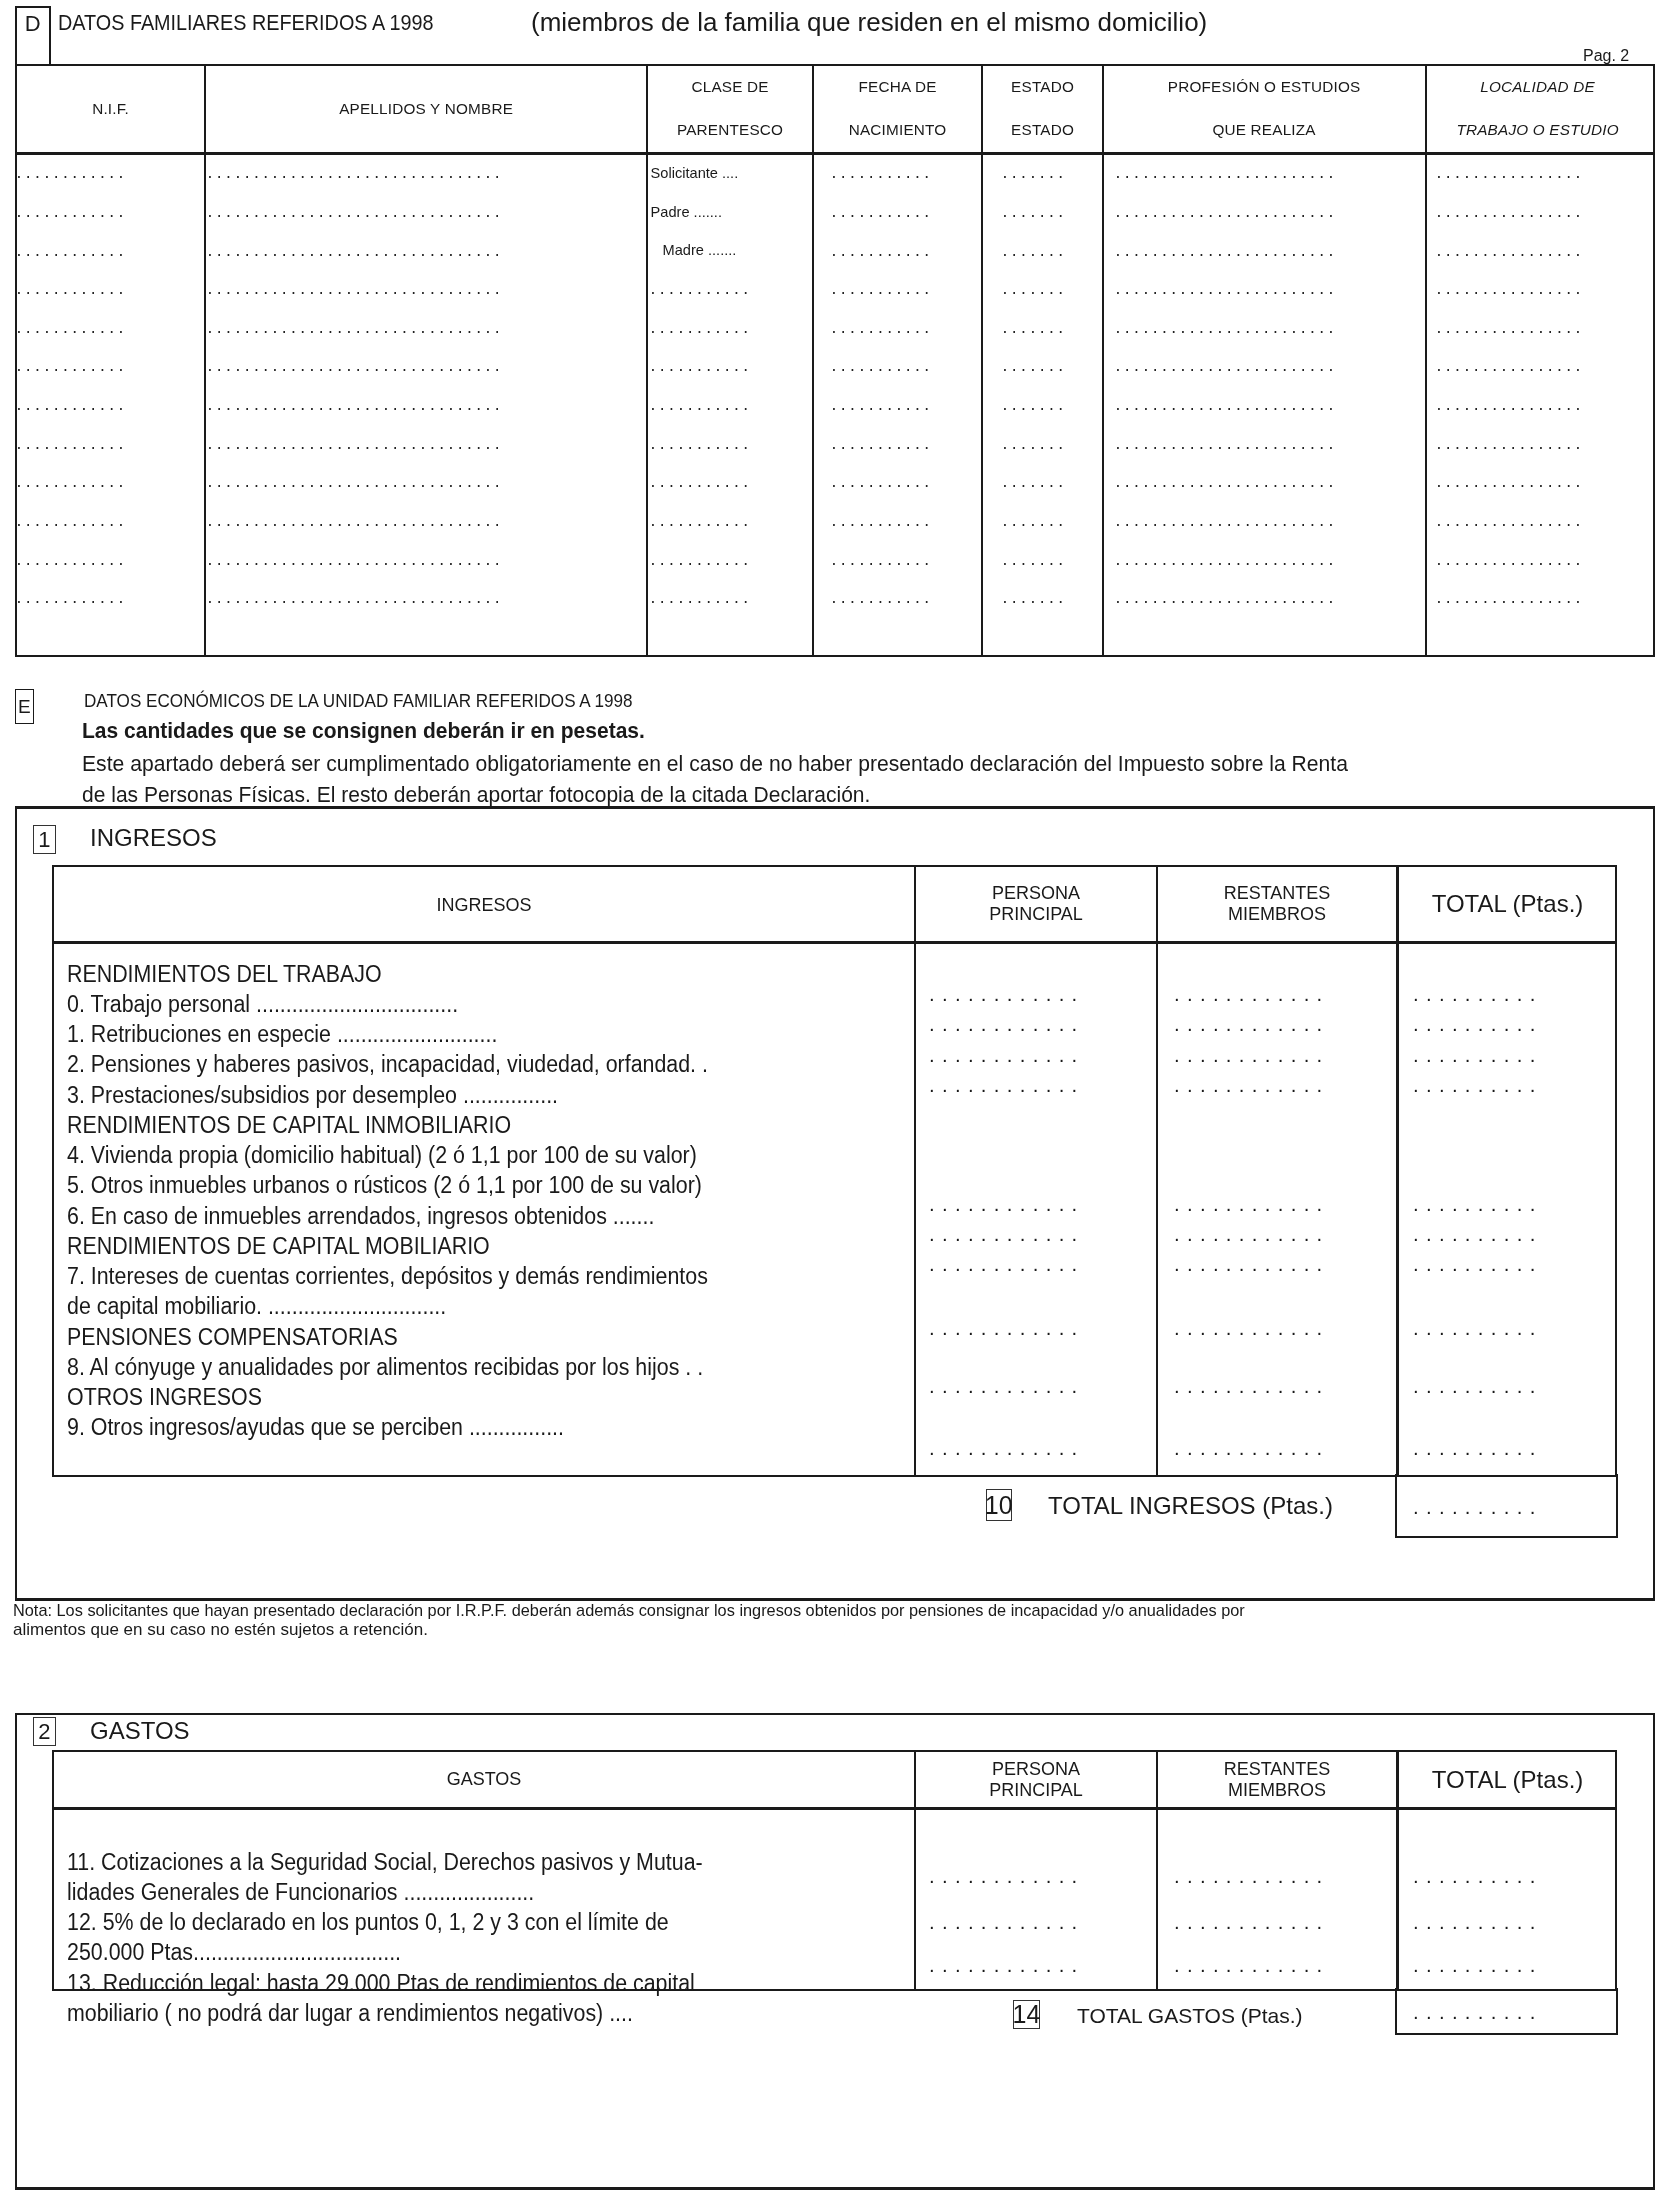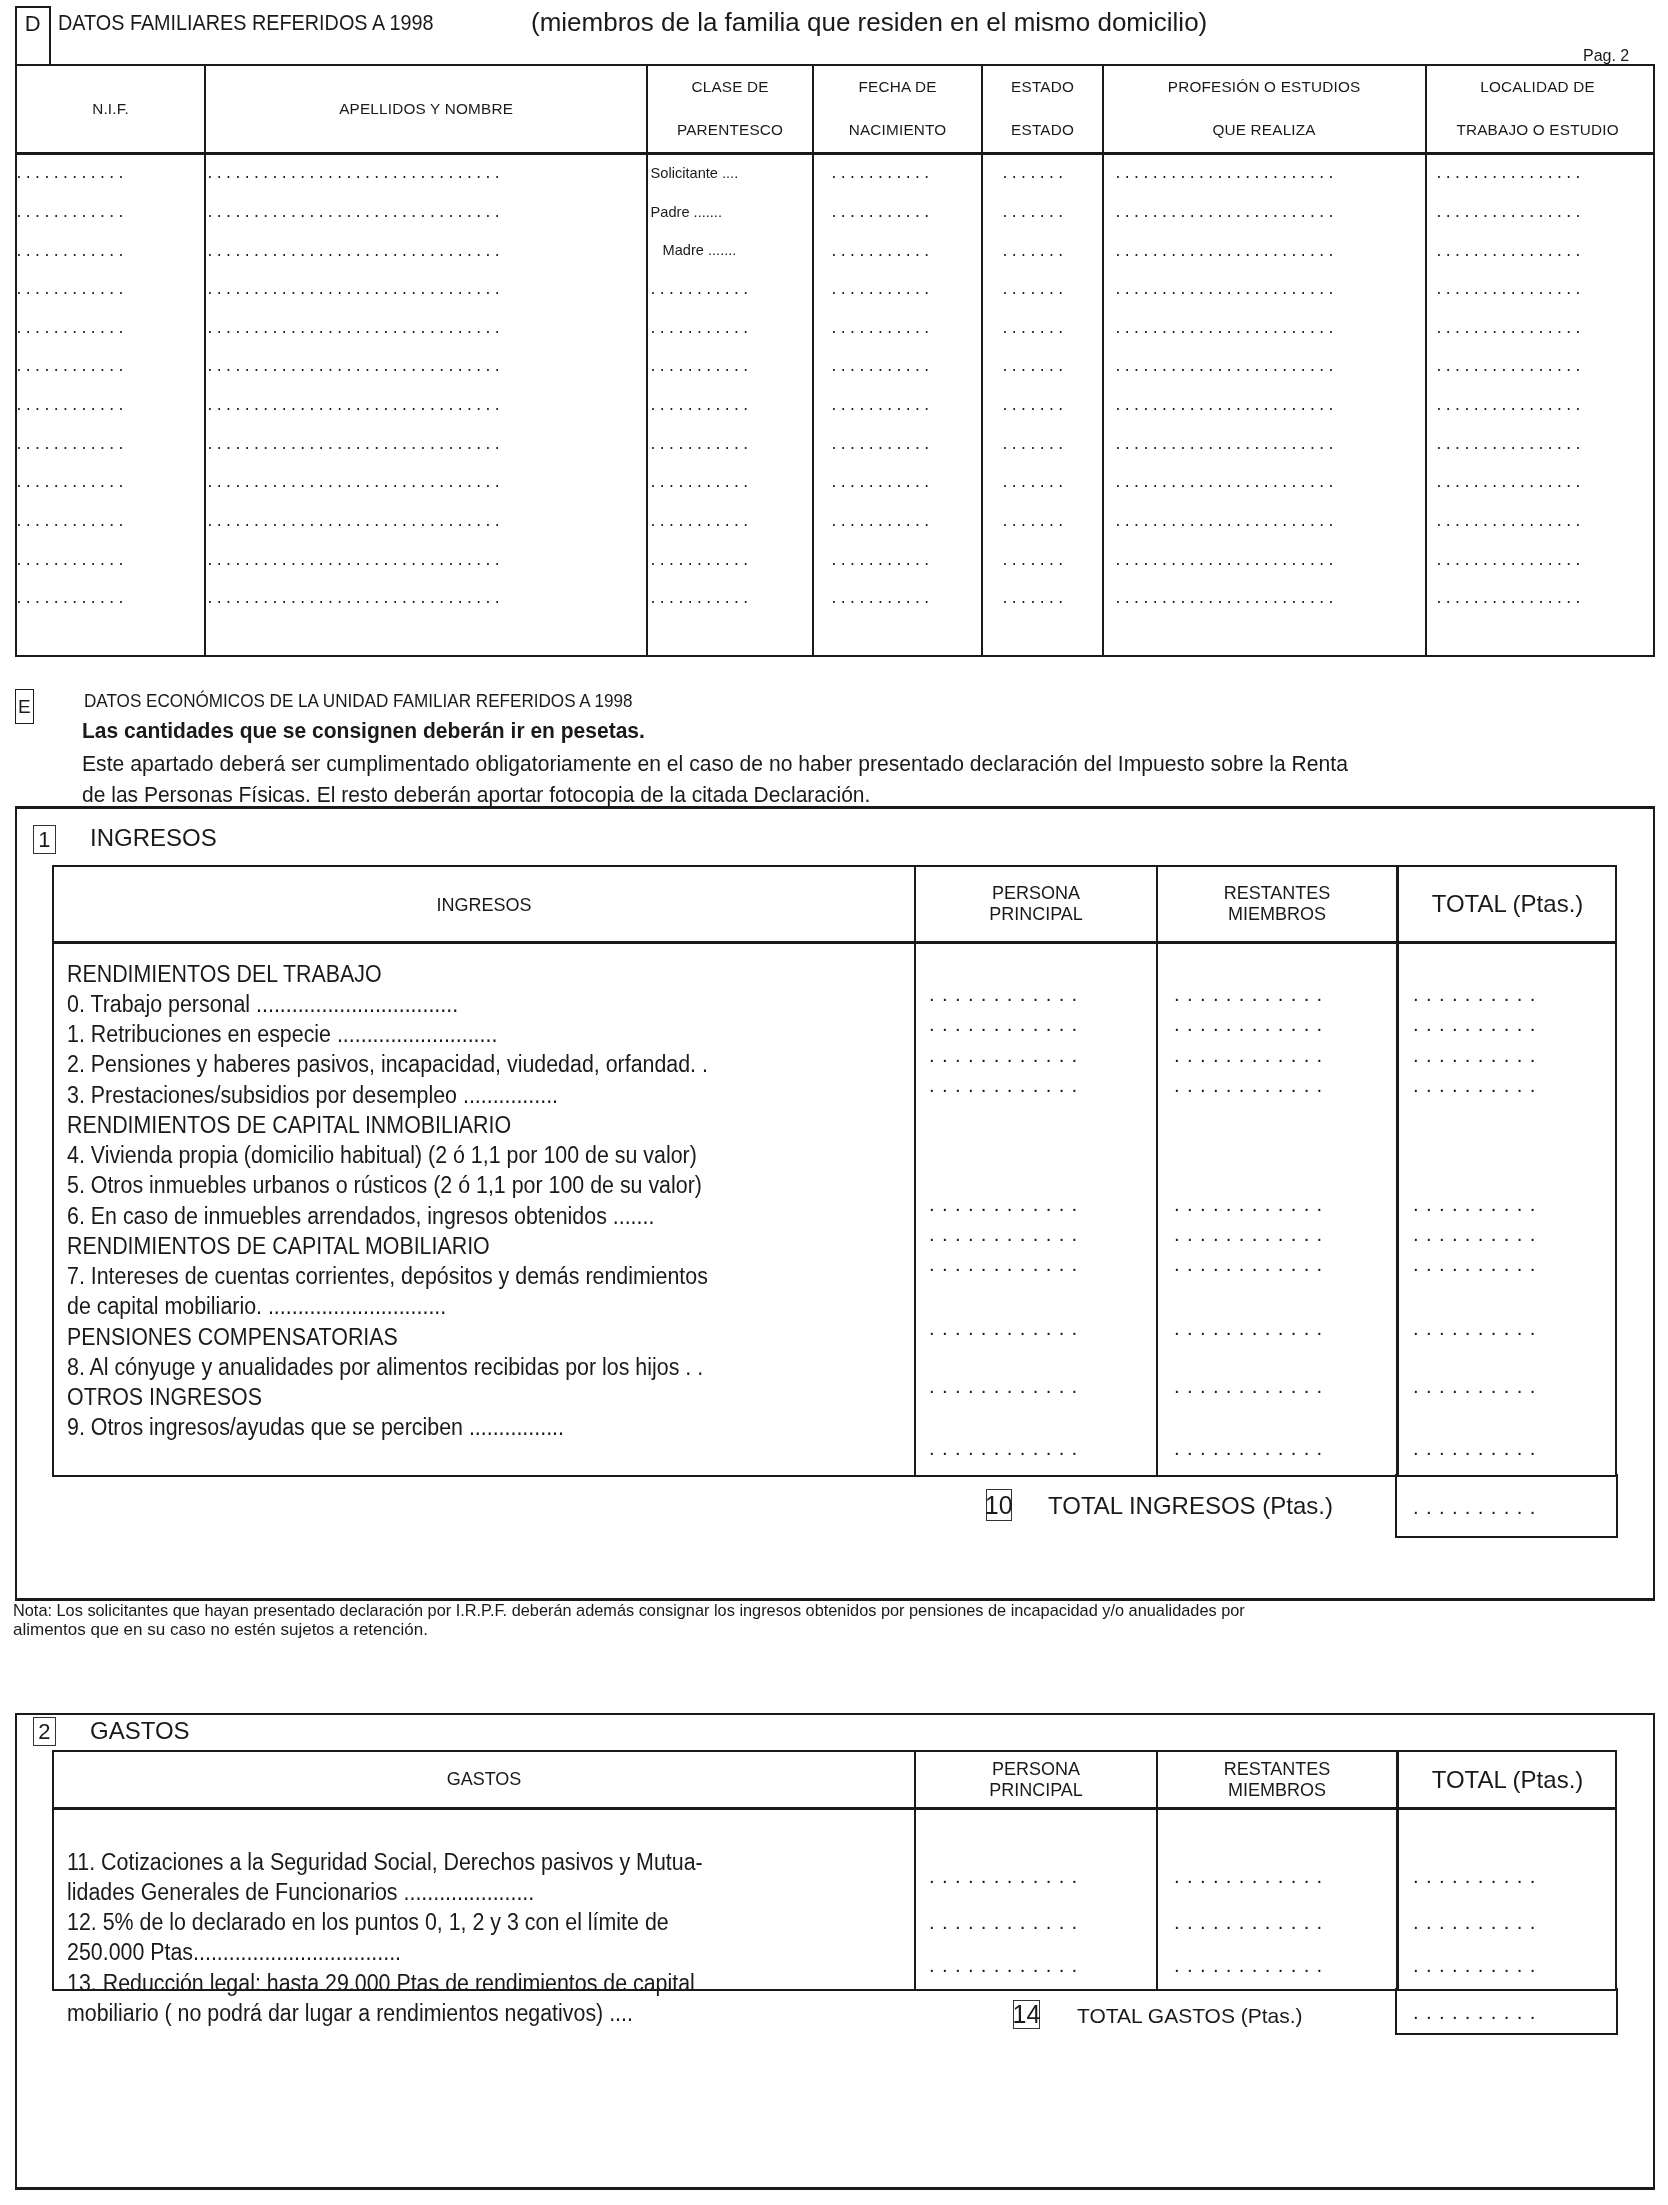--- a/index.html
+++ b/index.html
@@ -61,21 +61,21 @@
       <span>NACIMIENTO</span>
     </div>
     <div class="hcell" style="left:966px; width:120px;">
       <span>ESTADO</span>
       <span>ESTADO</span>
     </div>
     <div class="hcell" style="left:1086px; width:323px;">
       <span>PROFESIÓN O ESTUDIOS</span>
       <span>QUE REALIZA</span>
     </div>
-    <div class="hcell" style="left:1409px; width:224px;">
+    <div class="hcell" style="left:1409px; width:224px;font-style:italic;">
       <span>LOCALIDAD DE</span>
       <span>TRABAJO O ESTUDIO</span>
     </div>
   </div>
   <div class="vline" style="left:187px;"></div>
   <div class="vline" style="left:629px;"></div>
   <div class="vline" style="left:795px;"></div>
   <div class="vline" style="left:964px;"></div>
   <div class="vline" style="left:1085px;"></div>
   <div class="vline" style="left:1408px;"></div>

